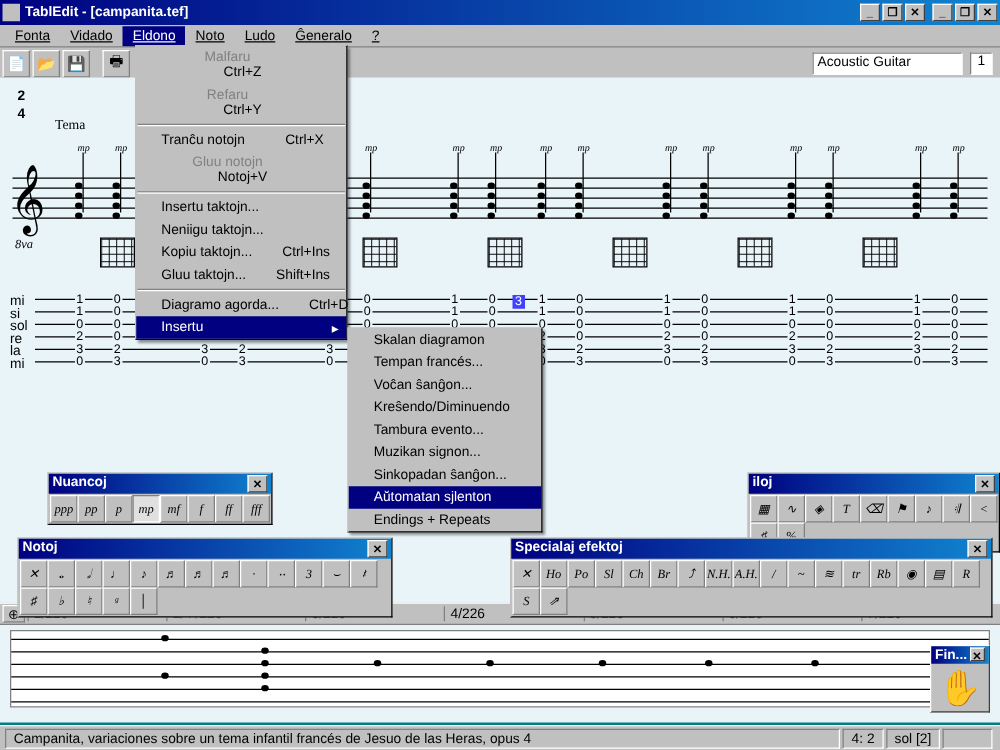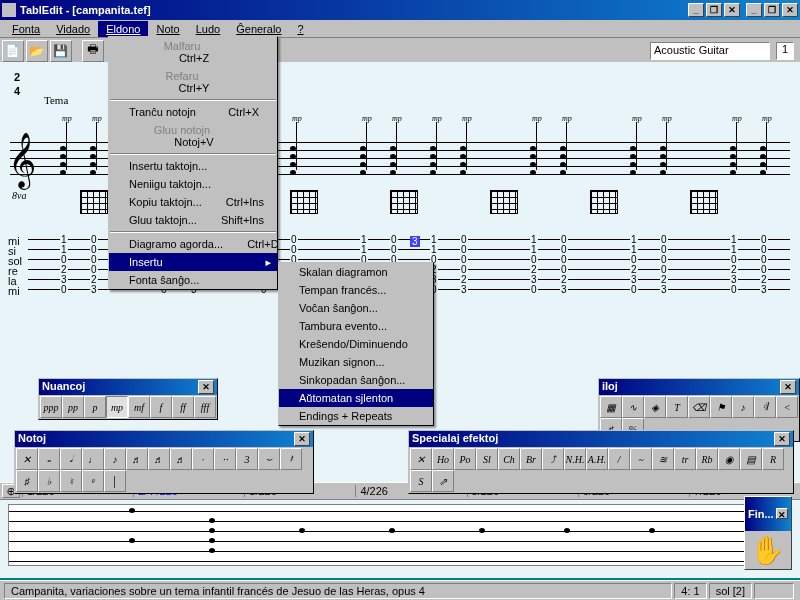--- a/index.html
+++ b/index.html
@@ -42,21 +42,21 @@
 .palette .pbody { display:flex; padding:1px; flex-wrap:wrap; }
 .palette .pbtn { width:22px; height:22px; border:1px solid; border-color:#fff #808080 #808080 #fff; display:flex; align-items:center; justify-content:center; font-size:10px; font-style:italic; font-family:serif; }
 .palette .pbtn.sel { border-color:#808080 #fff #fff #808080; background:#e0e0e0; }
 .ruler { background:#c0c0c0; height:18px; border-top:1px solid #fff; border-bottom:1px solid #808080; display:flex; align-items:center; font-size:10px; position:absolute; left:0; right:0; }
 .ruler .rbtn{width:18px;height:14px;border:1px solid;border-color:#fff #808080 #808080 #fff;margin:0 2px;text-align:center;}
 .ruler .rseg{flex:1;border-left:1px solid #808080;padding-left:4px;}
 .ruler .rseg.cur{color:#0000ff;}
 .tabview { position:absolute; left:8px; right:8px; height:62px; background:#fff; border:1px solid #808080; }
 .tabview .tl { position:absolute; left:0; right:0; height:1px; background:#000; }
 .fin { position:absolute; right:8px; bottom:30px; width:48px; background:#c0c0c0; border:1px solid; border-color:#fff #404040 #404040 #fff; }
-.fin .ptitle{background:linear-gradient(to right,#000080,#1084d0);color:#fff;font-weight:bold;padding:11px 3px;display:flex;}
+.fin .ptitle{background:linear-gradient(to right,#000080,#1084d0);color:#fff;font-weight:bold;padding:1px 3px;display:flex;}
 .statusbar { position:absolute; bottom:0; left:0; right:0; height:20px; background:#c0c0c0; border-top:1px solid #fff; display:flex; align-items:center; padding:0 4px; }
 .statusbar .cell { border:1px solid; border-color:#808080 #fff #fff #808080; padding:1px 6px; margin-right:2px; height:16px; }
 .statusbar .main { flex:1; }
 .notehead{position:absolute;width:6px;height:5px;background:#000;border-radius:50%;}
 .stem{position:absolute;width:1px;background:#000;}
 .mp{position:absolute;font-size:8px;font-style:italic;font-family:serif;}
 .chordgrid{position:absolute;width:28px;height:24px;border:1px solid #000;background-image:linear-gradient(#000 1px,transparent 1px),linear-gradient(90deg,#000 1px,transparent 1px);background-size:6px 6px;}
 </style>
 </head>
 <body>
@@ -396,42 +396,39 @@
       </div>
       <div class="sep"></div>
       <div class="mi">
         <span class="lbl">Diagramo agorda...</span>
         <span class="sc">Ctrl+D</span>
       </div>
       <div class="mi hl">
         <span class="lbl">Insertu</span>
         <span class="arrow">▸</span>
       </div>
-      <div class="mi">
-        <span class="lbl">Fonta ŝanĝo...</span>
-      </div>
     </div>
 </div>
 
 <div class="dropdown" style="left:278px; top:262px; width:156px;">
   <div id="dd-sub">
       <div class="mi">
         <span class="lbl">Skalan diagramon</span>
       </div>
       <div class="mi">
         <span class="lbl">Tempan francés...</span>
       </div>
       <div class="mi">
         <span class="lbl">Voĉan ŝanĝon...</span>
       </div>
       <div class="mi">
+        <span class="lbl">Kreŝendo/Diminuendo</span>
+      </div>
+      <div class="mi">
         <span class="lbl">Tambura evento...</span>
-      </div>
-      <div class="mi">
-        <span class="lbl">Kreŝendo/Diminuendo</span>
       </div>
       <div class="mi">
         <span class="lbl">Muzikan signon...</span>
       </div>
       <div class="mi">
         <span class="lbl">Sinkopadan ŝanĝon...</span>
       </div>
       <div class="mi hl">
         <span class="lbl">Aŭtomatan sjlenton</span>
       </div>
@@ -541,16 +538,16 @@
   <div class="ptitle">
       <span>Fin...</span>
       <span class="spacer"></span>
       <span class="winbtn" style="width:12px;height:11px">✕</span>
     </div>
   <div style="height:38px;display:flex;align-items:center;justify-content:center;font-size:28px">✋</div>
 </div>
 
 <div class="statusbar">
   <div class="cell main">Campanita, variaciones sobre un tema infantil francés  de Jesuo de las Heras, opus 4</div>
-  <div class="cell">4: 1</div>
+  <div class="cell">4: 2</div>
   <div class="cell">sol [2]</div>
   <div class="cell" style="width:40px"></div>
 </div>
 
 </body></html>

